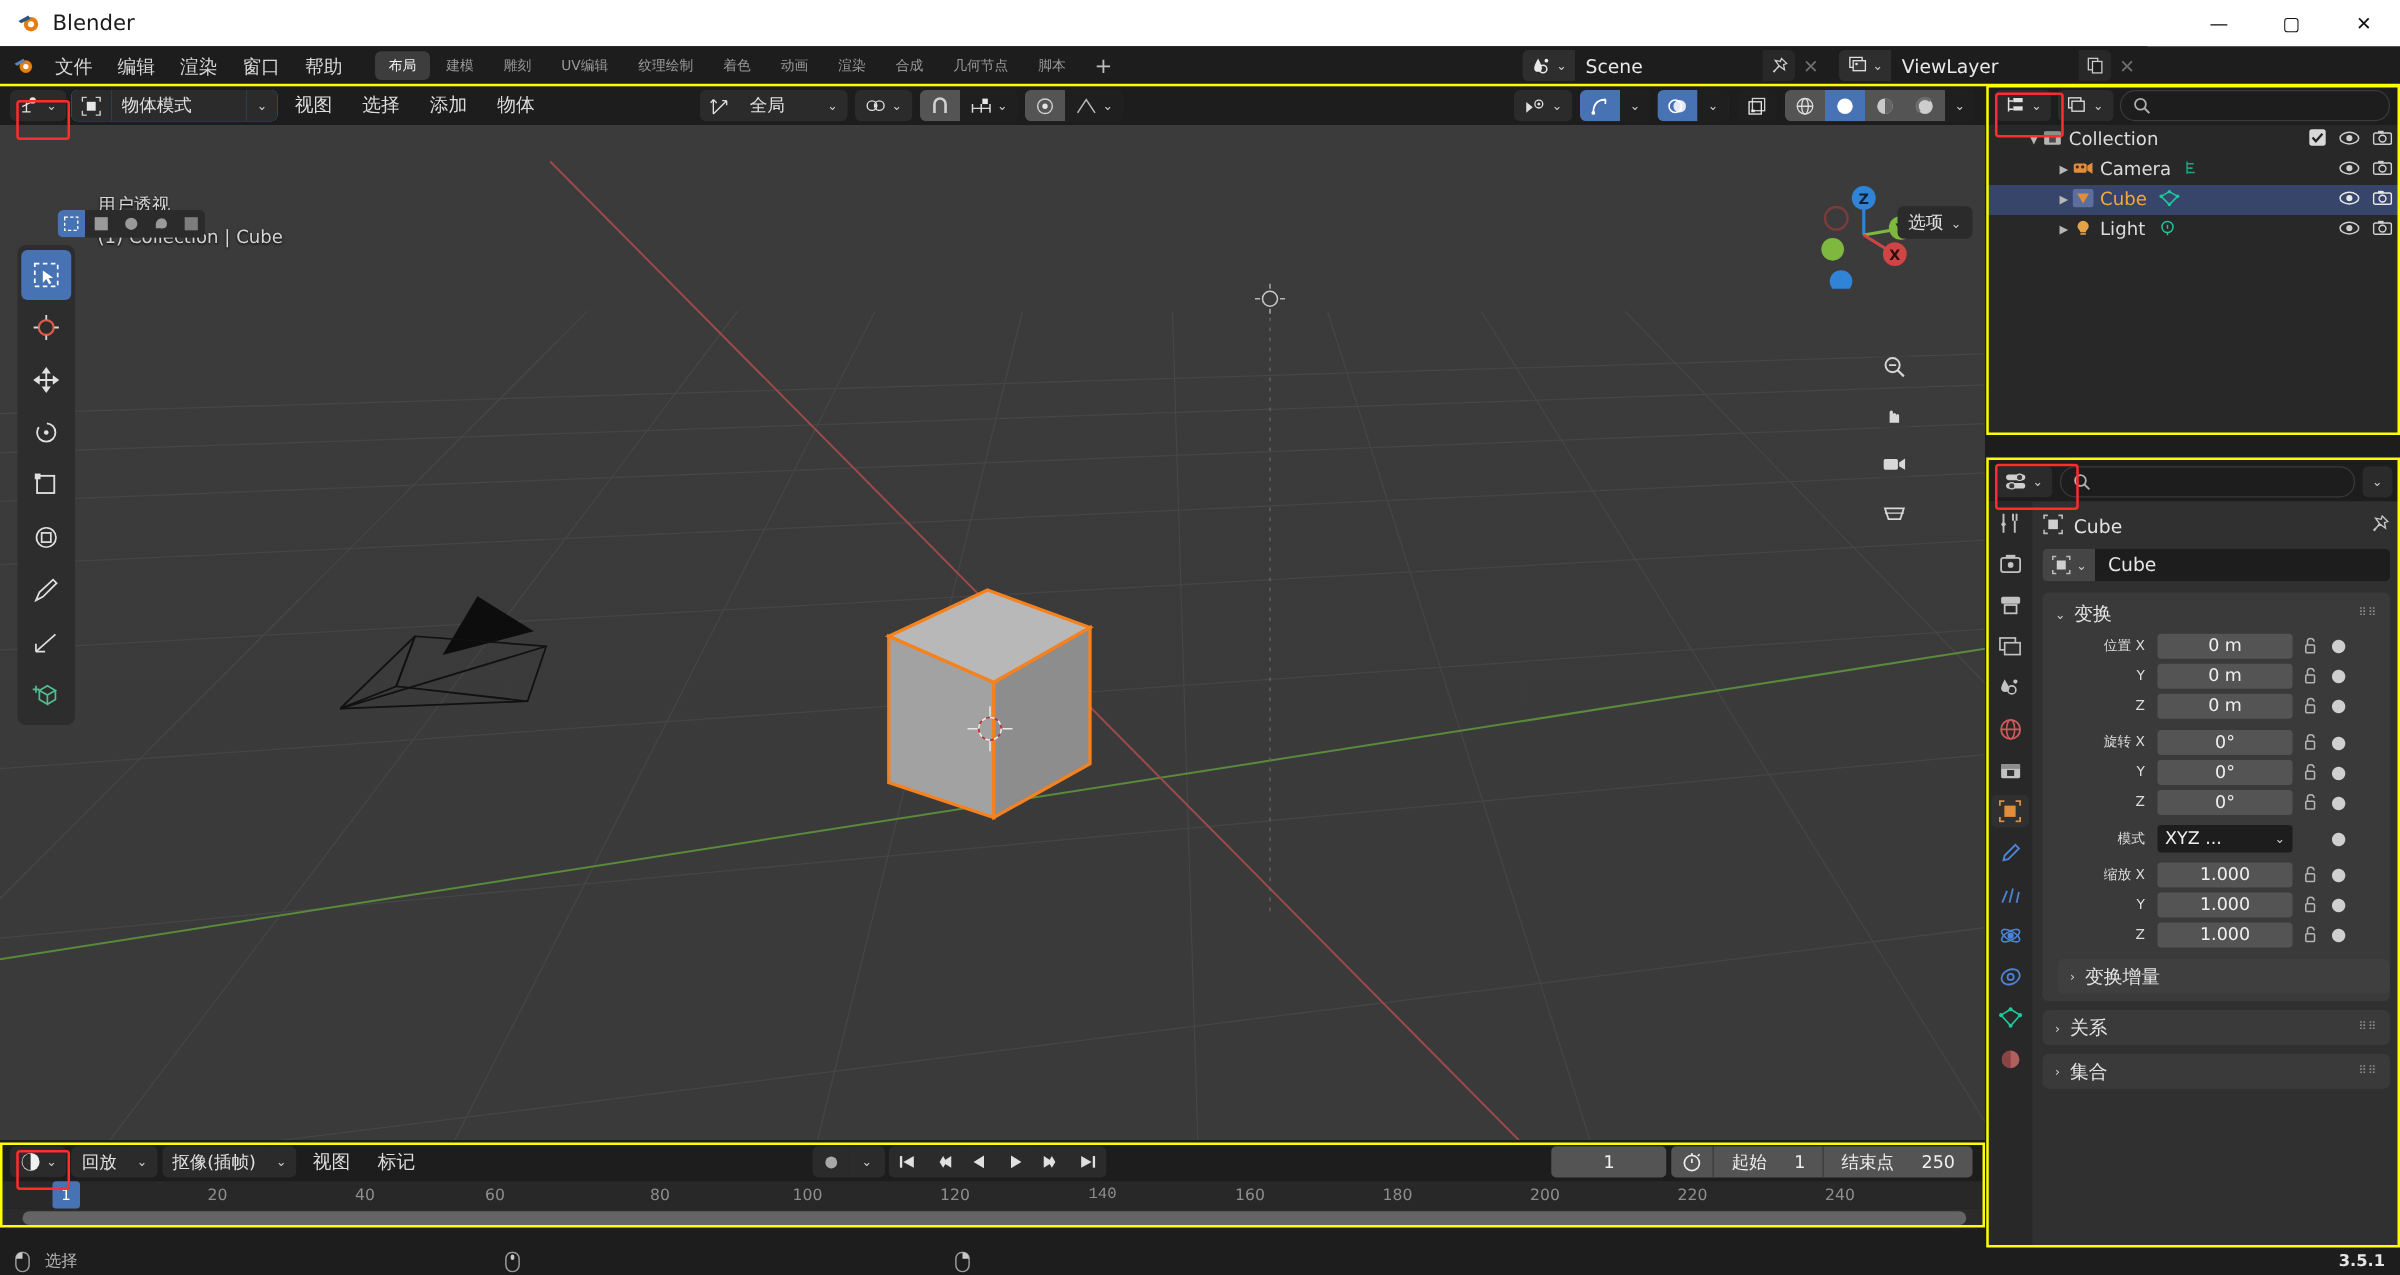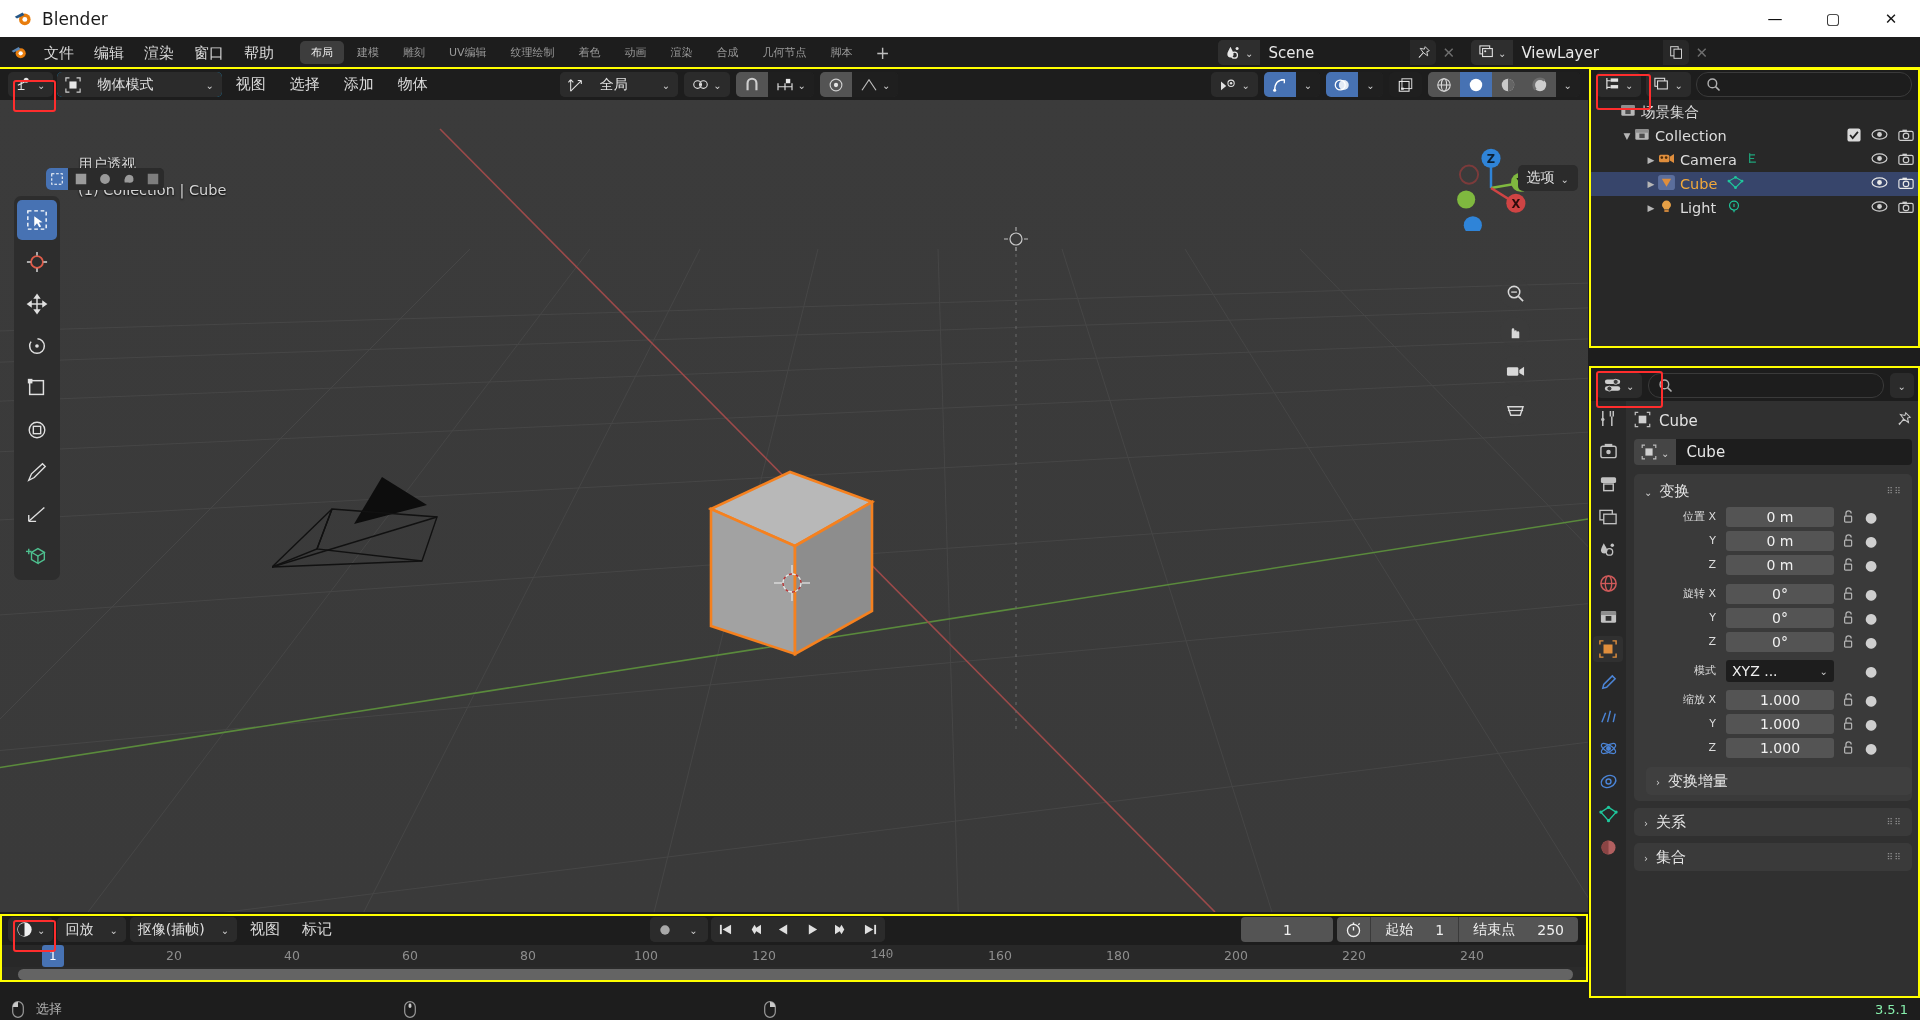--- a/index.html
+++ b/index.html
@@ -215,21 +215,21 @@
     display:flex; align-items:center; gap:8px; padding: 0 10px; font-size:15px; color:#e6e6e6;
   }
 
   
   .statusbar {
     position:absolute; left:0; bottom:0; width:1920px; height:22px; background:#1d1d1d;
     display:flex; align-items:center; color:#b6b6b6; font-size:13px; padding: 0 12px;
   }
   .statusbar .mouse { margin-right: 6px; display:flex; align-items:center;}
   .sb-item { display:flex; align-items:center; gap:6px; margin-right: 42px;}
-  .ver { margin-left:auto; color:#86efac; font-size:13px;}
+  .ver { margin-left:auto; color:#e5e5e5; font-size:13px;font-weight:bold;}
 
   .grip-dots::before { content: "⠿⠿"; }
 </style>
 </head>
 <body>
 
 <div class="app">
 
   <div class="titlebar">
     <span class="logo">
@@ -809,21 +809,21 @@
             <span>结束点</span>
             <span>250</span>
           </div>
         </div>
       </div>
     </div>
 
     <div class="tl-ruler">
       <span class="tick" style="left:174px;">20</span>
       <span class="tick" style="left:292px;">40</span>
-      <span class="tick" style="left:410px;">60</span>
+      <span class="tick" style="left:396px;">60</span>
       <span class="tick" style="left:528px;">80</span>
       <span class="tick" style="left:646px;">100</span>
       <span class="tick" style="left:764px;">120</span>
       <span class="tick" style="left:882px;font-family:Liberation Mono, monospace;">140</span>
       <span class="tick" style="left:1000px;">160</span>
       <span class="tick" style="left:1118px;">180</span>
       <span class="tick" style="left:1236px;">200</span>
       <span class="tick" style="left:1354px;">220</span>
       <span class="tick" style="left:1472px;">240</span>
       <div class="playhead" style="left:42px;">1</div>
@@ -862,31 +862,20 @@
         </div>
       </div>
       <div class="ol-search">
         <svg width="15" height="15" viewBox="0 0 16 16">
           <circle cx="6.8" cy="6.8" r="4.6" fill="none" stroke="#b0b0b0" stroke-width="1.5"></circle>
           <line x1="10.2" y1="10.2" x2="14.4" y2="14.4" stroke="#b0b0b0" stroke-width="1.7"></line>
         </svg>
       </div>
     </div>
 
-    <div class="ol-row">
-      <span class="ol-ind" style="width:30px;"></span>
-      <span>
-        <svg width="16" height="15" viewBox="0 0 18 16">
-          <rect x="1.5" y="2" width="15" height="12" rx="1.5" fill="#b7b7b7"></rect>
-          <rect x="1.5" y="2" width="15" height="4" fill="#8e8e8e"></rect>
-          <rect x="6" y="7" width="6" height="5" fill="#4c4c4c"></rect>
-        </svg>
-      </span>
-      <span class="ol-name">场景集合</span>
-    </div>
 
     <div class="ol-row">
       <span class="ol-ind" style="width:30px;"></span>
       <span class="tri">▼</span>
       <span>
         <svg width="16" height="15" viewBox="0 0 18 16">
           <rect x="1.5" y="2" width="15" height="12" rx="1.5" fill="#b7b7b7"></rect>
           <rect x="1.5" y="2" width="15" height="4" fill="#8e8e8e"></rect>
           <rect x="6" y="7" width="6" height="5" fill="#4c4c4c"></rect>
         </svg>

